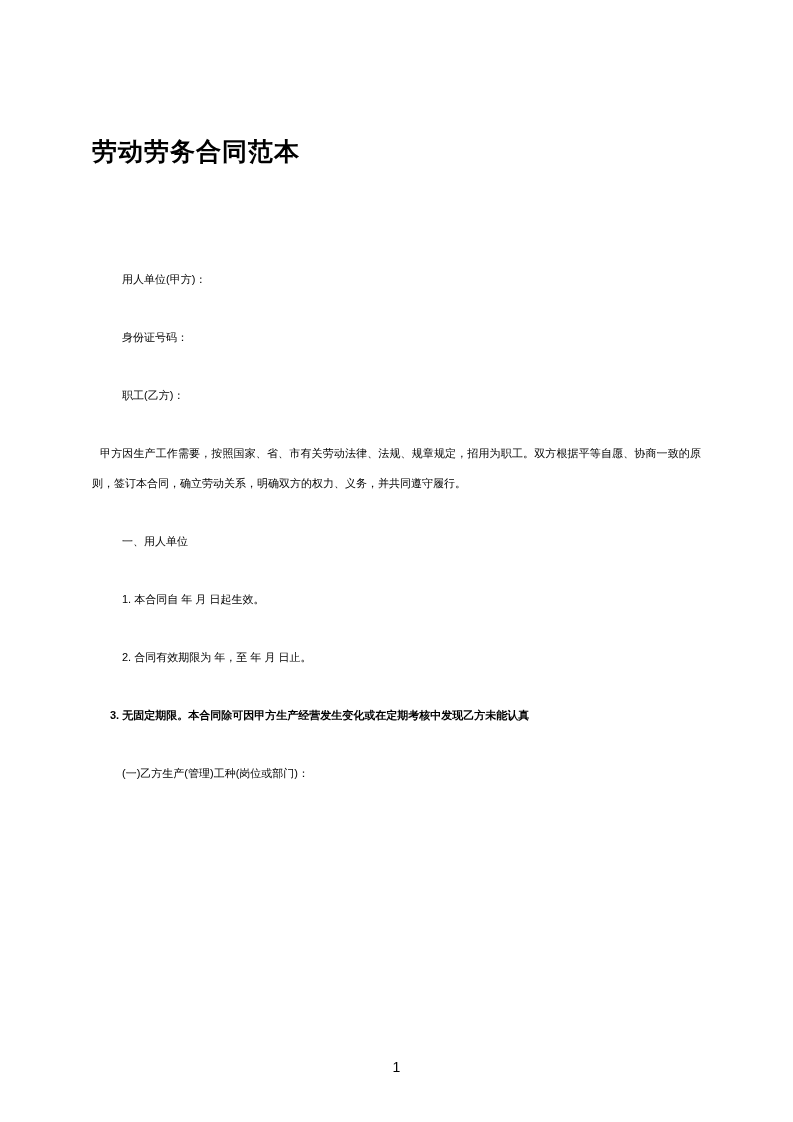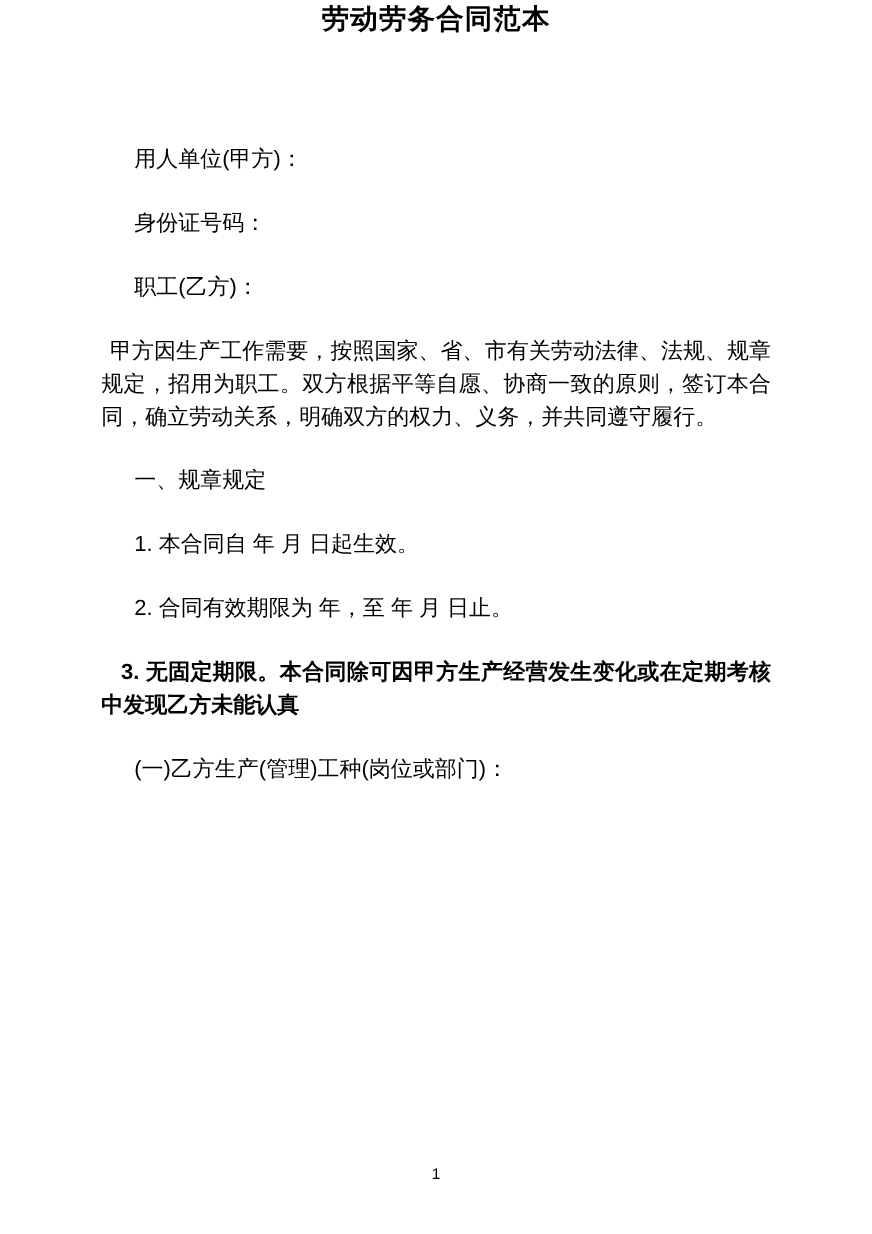--- a/index.html
+++ b/index.html
@@ -17,30 +17,30 @@
     overflow: hidden;
   }
   .page {
     position: relative;
     width: 793px;
     height: 1122px;
     box-sizing: border-box;
     padding: 0 92px;
   }
   .doc-title {
-    text-align: center;
     font-size: 25px;
     font-weight: bold;
     letter-spacing: 1px;
     margin: 0;
+    padding-top: 134px;
     line-height: 34px;
   }
   .body-block {
     margin-top: 96px;
-    font-size: 20px;
+    font-size: 11px;
     line-height: 28px;
   }
   .para {
     margin: 0 0 28px 0;
     text-align: justify;
     text-justify: inter-ideograph;
     line-height: 30px;
   }
   .para.indent1 {
     text-indent: 30px;
@@ -67,21 +67,21 @@
 
 <div class="page">
 
   <h1 class="doc-title">劳动劳务合同范本</h1>
 
   <div class="body-block">
     <p class="para indent1">用人单位(甲方)：</p>
     <p class="para indent1">身份证号码：</p>
     <p class="para indent1">职工(乙方)：</p>
     <p class="para indent-small">甲方因生产工作需要，按照国家、省、市有关劳动法律、法规、规章规定，招用为职工。双方根据平等自愿、协商一致的原则，签订本合同，确立劳动关系，明确双方的权力、义务，并共同遵守履行。</p>
-    <p class="para indent1">一、规章规定</p>
+    <p class="para indent1">一、用人单位</p>
     <p class="para indent1">1. 本合同自 年 月 日起生效。</p>
     <p class="para indent1">2. 合同有效期限为 年，至 年 月 日止。</p>
     <p class="para indent-half">3. 无固定期限。本合同除可因甲方生产经营发生变化或在定期考核中发现乙方未能认真</p>
     <p class="para indent1">(一)乙方生产(管理)工种(岗位或部门)：</p>
   </div>
 
   <div class="page-number">1</div>
 
 </div>
 

